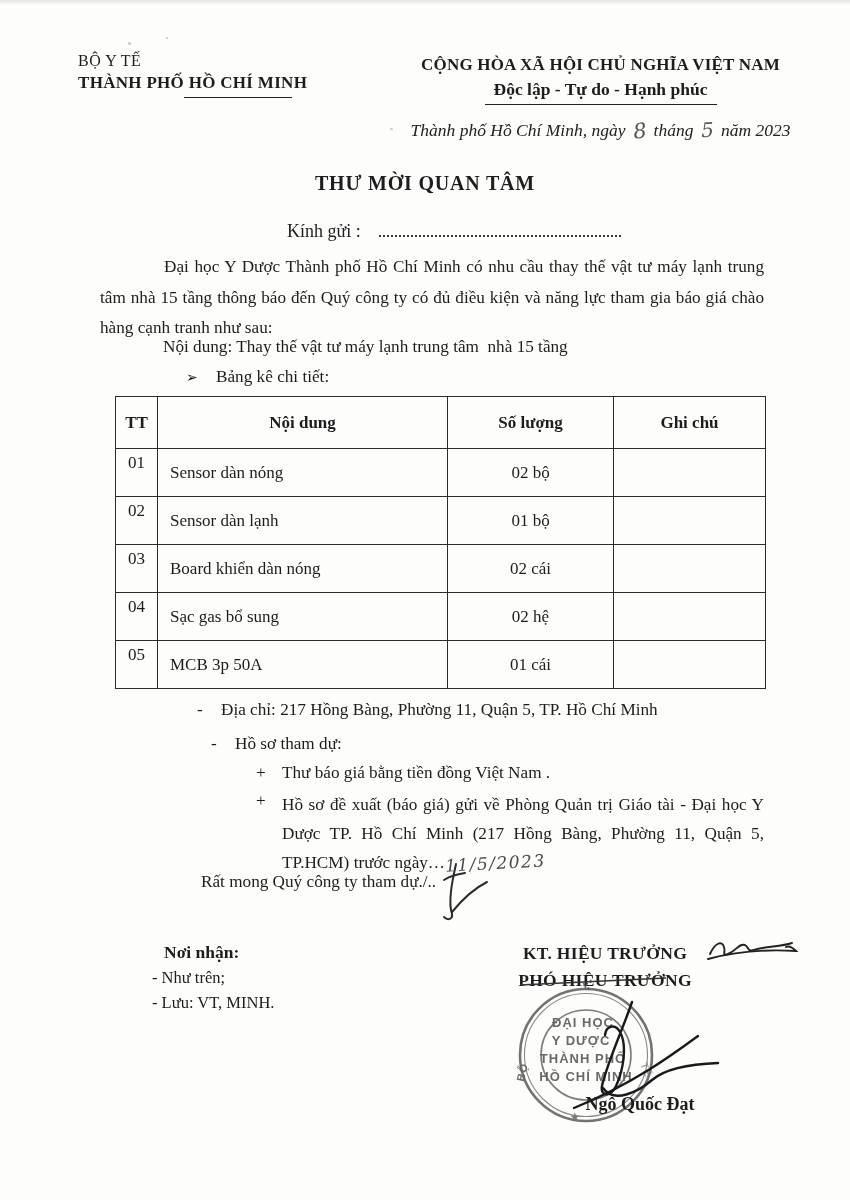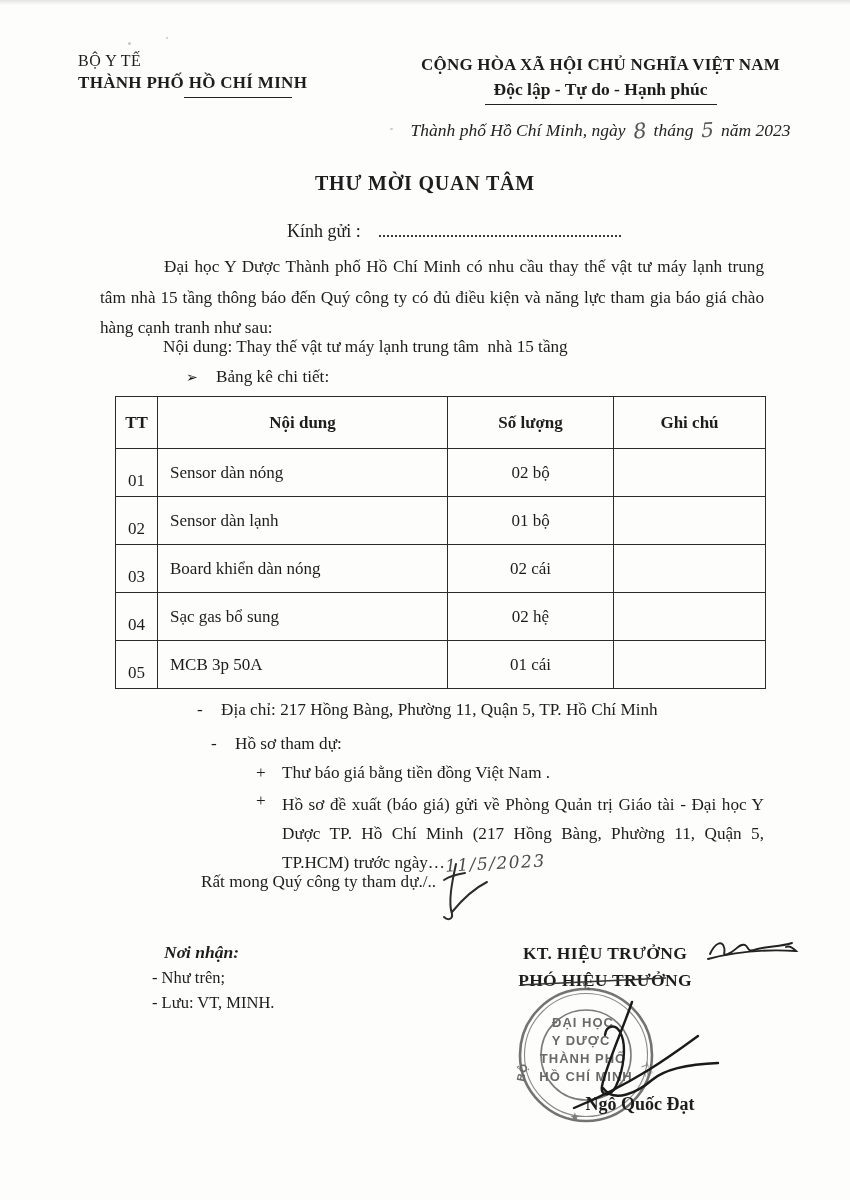--- a/index.html
+++ b/index.html
@@ -34,36 +34,36 @@
   .para{left:100px;top:252px;width:664px;font-size:17.2px;line-height:30.5px;text-align:justify;text-indent:64px;}
   .noidung{left:163px;top:337px;font-size:17.2px;white-space:pre;}
   .bullet-line{left:186px;top:367px;font-size:17.2px;}
   .bullet-line .arrow{font-size:14px;margin-right:14px;color:#111;}
   
   table.items{left:115px;top:396px;position:absolute;border-collapse:collapse;table-layout:fixed;width:650px;background:transparent;}
   table.items th,table.items td{border:1.6px solid #2b2b2b;font-size:17px;overflow:hidden;}
   table.items thead tr{height:52px;}
   table.items tbody tr{height:48px;}
   table.items th{font-weight:bold;text-align:center;}
-  td.c-tt{text-align:center;vertical-align:top;padding-top:22px;}
+  td.c-tt{text-align:center;vertical-align:top;padding-top:4px;}
   td.c-item{text-align:left;vertical-align:middle;padding-left:12px;}
   td.c-qty{text-align:center;vertical-align:middle;}
   td.c-note{vertical-align:middle;}
   
   .dash-item{font-size:17.2px;}
   .dash-item .mk{display:inline-block;width:24px;}
   .plus-item{font-size:17.2px;display:flex;}
   .plus-item .mk{width:26px;flex:0 0 26px;}
   .plus-body{width:482px;text-align:justify;line-height:28.5px;}
   .hand-date{display:inline-block;font-family:"DejaVu Serif", serif;font-style:italic;font-size:17px;
     color:#4a4a4a;letter-spacing:1.5px;transform:rotate(-3deg) translateY(1px);}
   .closing{left:201px;top:872px;font-size:17.2px;}
   
   .recipients{left:152px;top:940px;line-height:25px;}
-  .recipients .rt{font-size:17.5px;font-weight:bold;font-style:italic;margin-left:12px;}
+  .recipients .rt{font-size:17.5px;font-weight:bold;margin-left:12px;}
   .recipients .ri{font-size:16.5px;}
   .sign-titles{left:474px;top:940px;width:262px;text-align:center;line-height:27px;}
   .sign-titles div{font-size:17.5px;font-weight:bold;letter-spacing:.3px;}
   .signer-name{left:545px;top:1094px;width:190px;text-align:center;font-size:18px;font-weight:bold;}
   svg{display:block;}
   .stamp-txt{font-family:"Liberation Sans", sans-serif;font-weight:bold;fill:#555;letter-spacing:1px;}
 </style>
 </head>
 <body>
 

